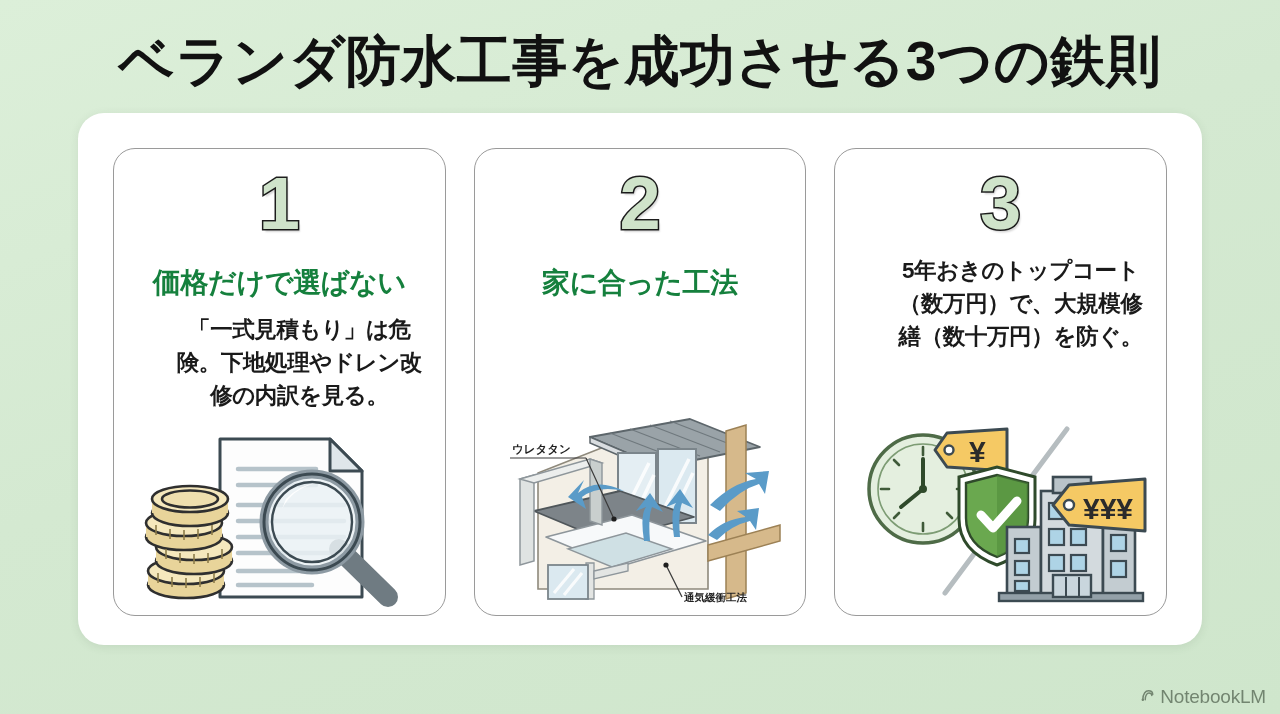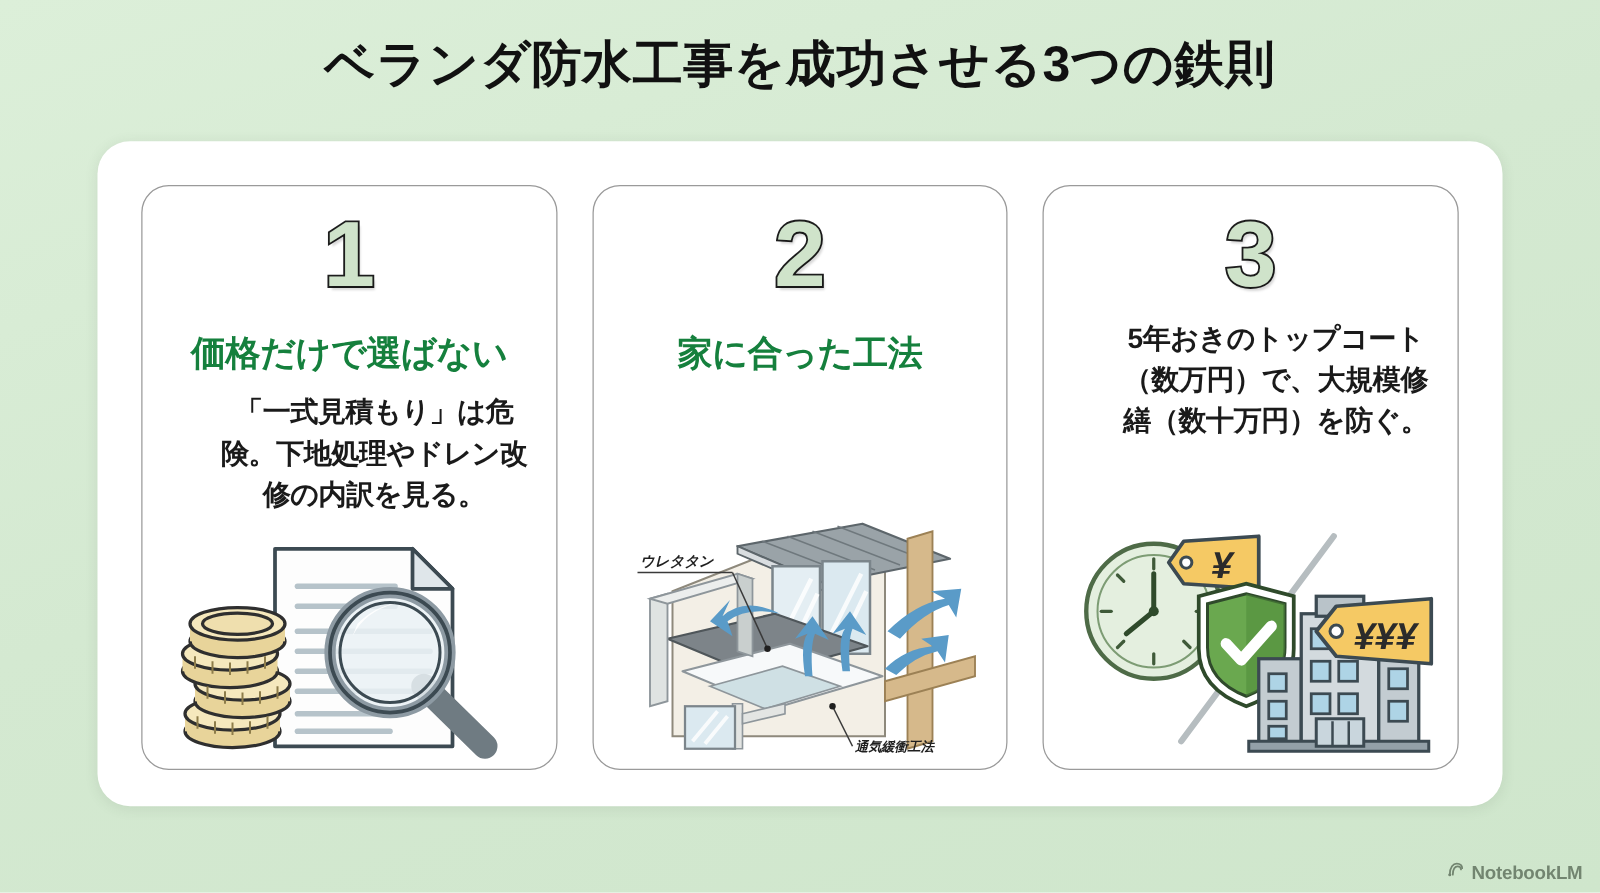--- a/index.html
+++ b/index.html
@@ -22,21 +22,21 @@
     background: linear-gradient(160deg, #dcefd9 0%, #d4e9d1 45%, #cfe6cc 100%);
   }
 
   
   #page-title {
     position: absolute;
     top: 28px;
     left: 0;
     width: 1280px;
     text-align: center;
-    font-size: 40px;
+    font-size: 55px;
     font-weight: 700;
     color: #111111;
     letter-spacing: 0.5px;
     line-height: 1.2;
   }
 
   
   #panel {
     position: absolute;
     left: 78px;
@@ -109,37 +109,36 @@
 
   .card-art {
     position: absolute;
     left: 0;
     bottom: 4px;
     width: 100%;
     height: 205px;
     display: flex;
     align-items: flex-end;
     justify-content: center;
-    font-style: italic;
   }
   .card-art svg { display: block; }
 
   
   #footer-watermark {
     position: absolute;
     right: 14px;
     bottom: 6px;
     display: flex;
     align-items: center;
     gap: 5px;
     opacity: 0.62;
   }
   #footer-watermark .wm-label {
-    font-size: 15px;
-    font-weight: 700;
+    font-size: 19px;
+    font-weight: 400;
     color: #3a4a38;
     letter-spacing: -0.2px;
   }
 </style>
 </head>
 <body>
 
 <div id="stage">
 
   <h1 id="page-title">ベランダ防水工事を成功させる3つの鉄則</h1>

